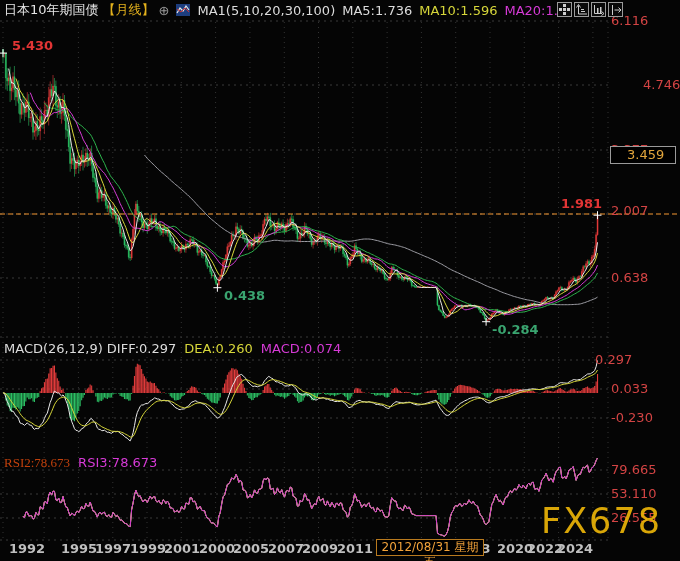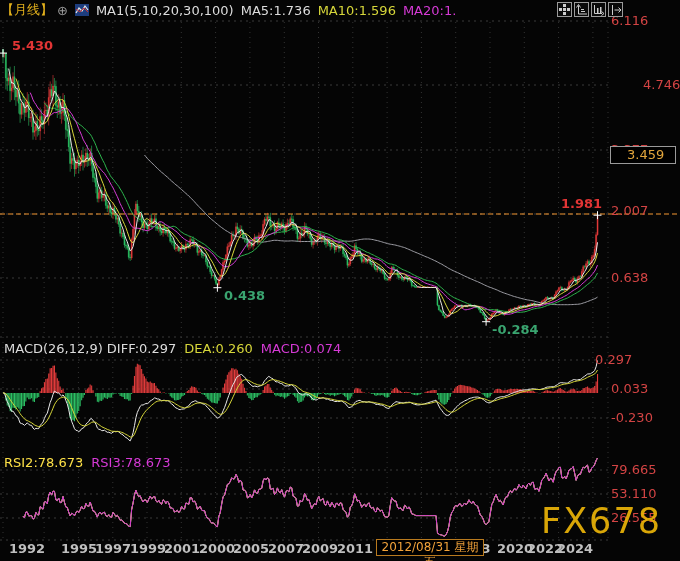--- a/index.html
+++ b/index.html
@@ -94,20 +94,21 @@
       </g>
       <g clip-path="url(#cpR)">
         <polyline points="23.0,516.1 24.4,517.8 25.9,512.1 27.3,512.0 28.7,516.0 30.2,515.7 31.6,515.6 33.0,519.1 34.4,518.2 35.9,512.4 37.3,514.6 38.7,515.0 40.2,506.7 41.6,507.9 43.0,509.2 44.4,502.0 45.9,501.7 47.3,503.7 48.7,495.3 50.2,492.1 51.6,495.1 53.0,491.2 54.4,491.3 55.9,499.9 57.3,500.6 58.7,498.0 60.2,502.7 61.6,502.2 63.0,496.5 64.5,502.5 65.9,507.1 67.3,507.5 68.7,512.1 70.2,515.9 71.6,513.3 73.0,513.8 74.5,515.8 75.9,512.7 77.3,510.9 78.7,512.6 80.2,509.9 81.6,506.3 83.0,508.8 84.5,508.3 85.9,503.5 87.3,505.8 88.7,506.6 90.2,502.1 91.6,506.4 93.0,511.1 94.5,511.3 95.9,513.9 97.3,517.1 98.8,513.4 100.2,512.0 101.6,514.2 103.0,512.8 104.5,512.2 105.9,515.7 107.3,516.6 108.8,514.7 110.2,516.8 111.6,517.3 113.0,512.4 114.5,514.3 115.9,516.5 117.3,515.3 118.8,517.5 120.2,520.3 121.6,520.0 123.0,521.1 124.5,523.3 125.9,523.6 127.3,524.2 128.8,526.4 130.2,526.6 131.6,509.8 133.1,502.8 134.5,494.9 135.9,490.3 137.3,494.0 138.8,496.7 140.2,495.8 141.6,499.4 143.1,502.0 144.5,499.9 145.9,500.1 147.3,502.5 148.8,499.0 150.2,496.2 151.6,498.8 153.1,497.5 154.5,496.0 155.9,500.6 157.3,502.2 158.8,500.3 160.2,503.2 161.6,504.3 163.1,499.8 164.5,501.0 165.9,503.5 167.4,501.1 168.8,503.1 170.2,507.9 171.6,508.0 173.1,508.7 174.5,512.1 175.9,511.3 177.4,510.3 178.8,512.5 180.2,510.9 181.6,506.4 183.1,508.7 184.5,509.0 185.9,503.0 187.4,503.6 188.8,504.3 190.2,497.6 191.6,497.7 193.1,501.9 194.5,501.0 195.9,503.5 197.4,509.2 198.8,508.1 200.2,506.3 201.7,510.1 203.1,510.7 204.5,510.5 205.9,515.5 207.4,518.1 208.8,518.5 210.2,521.2 211.7,523.2 213.1,522.6 214.5,524.1 215.9,526.1 217.4,526.6 218.8,516.6 220.2,512.7 221.7,503.9 223.1,496.6 224.5,495.4 225.9,490.1 227.4,484.4 228.8,483.8 230.2,481.6 231.7,477.8 233.1,479.0 234.5,478.7 236.0,474.4 237.4,477.0 238.8,482.3 240.2,480.0 241.7,482.1 243.1,490.0 244.5,490.3 246.0,491.6 247.4,497.9 248.8,497.1 250.2,494.3 251.7,497.9 253.1,495.0 254.5,489.9 256.0,492.5 257.4,493.9 258.8,489.5 260.2,489.0 261.7,488.4 263.1,481.0 264.5,478.1 266.0,480.0 267.4,477.9 268.8,478.8 270.3,489.0 271.7,489.1 273.1,488.2 274.5,494.5 276.0,492.8 277.4,487.9 278.8,491.6 280.3,493.0 281.7,489.7 283.1,494.2 284.5,497.1 286.0,491.4 287.4,490.5 288.8,491.9 290.3,487.1 291.7,487.8 293.1,496.2 294.5,496.8 296.0,498.6 297.4,506.1 298.8,505.8 300.3,500.1 301.7,501.9 303.1,499.8 304.6,493.5 306.0,496.0 307.4,500.4 308.8,499.5 310.3,504.1 311.7,508.6 313.1,505.8 314.6,503.4 316.0,504.8 317.4,499.3 318.8,496.5 320.3,500.9 321.7,499.6 323.1,498.6 324.6,504.4 326.0,505.2 327.4,500.9 328.8,504.3 330.3,506.7 331.7,502.3 333.1,504.5 334.6,507.7 336.0,503.5 337.4,503.3 338.9,505.6 340.3,502.7 341.7,503.4 343.1,509.4 344.6,510.9 346.0,512.4 347.4,517.2 348.9,515.2 350.3,507.0 351.7,505.8 353.1,502.0 354.6,493.8 356.0,497.1 357.4,501.2 358.9,500.3 360.3,503.2 361.7,507.3 363.1,505.3 364.6,504.2 366.0,506.7 367.4,504.3 368.9,502.8 370.3,507.1 371.7,508.1 373.2,507.3 374.6,511.0 376.0,512.0 377.4,507.7 378.9,509.5 380.3,511.3 381.7,509.9 383.2,512.9 384.6,516.6 386.0,516.9 387.4,517.5 388.9,515.3 390.3,505.4 391.7,497.7 393.2,500.1 394.6,501.0 396.0,501.2 397.4,506.7 398.9,509.0 400.3,507.7 401.7,509.8 403.2,510.4 404.6,505.3 406.0,506.4 407.5,509.0 408.9,506.9 410.3,509.3 411.7,513.8 413.2,514.2 414.6,514.9 416.0,515.6 417.5,515.6 418.9,515.6 420.3,515.6 421.7,515.6 423.2,515.6 424.6,515.6 426.0,515.6 427.5,515.6 428.9,515.6 430.3,515.6 431.7,515.6 433.2,515.6 434.6,515.6 436.0,515.6 437.5,532.9 438.9,534.4 440.3,534.7 441.8,535.0 443.2,535.7 444.6,536.2 446.0,534.7 447.5,531.5 448.9,526.1 450.3,516.9 451.8,512.5 453.2,510.6 454.6,506.3 456.0,505.5 457.5,506.6 458.9,504.0 460.3,503.8 461.8,506.4 463.2,505.0 464.6,503.0 466.0,504.9 467.5,503.0 468.9,499.8 470.3,502.4 471.8,503.5 473.2,501.2 474.6,503.9 476.1,505.5 477.5,506.0 478.9,510.5 480.3,515.1 481.8,516.3 483.2,519.2 484.6,523.2 486.1,524.7 487.5,523.2 488.9,521.6 490.3,513.1 491.8,504.4 493.2,501.9 494.6,497.5 496.1,494.5 497.5,498.4 498.9,501.4 500.3,500.3 501.8,502.6 503.2,504.9 504.6,499.7 506.1,496.7 507.5,496.8 508.9,492.8 510.4,490.6 511.8,492.7 513.2,490.7 514.6,488.2 516.1,490.2 517.5,488.3 518.9,484.6 520.4,486.8 521.8,487.8 523.2,485.0 524.6,487.0 526.1,488.9 527.5,484.5 528.9,483.1 530.4,485.3 531.8,482.6 533.2,482.2 534.6,489.1 536.1,488.8 537.5,488.3 538.9,491.3 540.4,486.3 541.8,480.0 543.2,478.8 544.7,476.3 546.1,473.3 547.5,476.9 548.9,480.9 550.4,478.4 551.8,479.2 553.2,482.2 554.7,475.5 556.1,471.4 557.5,470.3 558.9,467.5 560.4,467.3 561.8,477.6 563.2,478.1 564.7,476.4 566.1,478.8 567.5,475.2 568.9,470.2 570.4,469.2 571.8,468.4 573.2,466.6 574.7,473.4 576.1,480.3 577.5,476.2 579.0,474.1 580.4,474.3 581.8,470.0 583.2,467.2 584.7,468.0 586.1,466.2 587.5,465.1 589.0,472.2 590.4,471.4 591.8,467.8 593.2,467.0 594.7,464.4 596.1,460.6 597.5,457.9" fill="none" stroke="#e9e9e9" stroke-width="1"></polyline>
         <polyline points="23.0,516.1 24.4,517.8 25.9,512.1 27.3,512.0 28.7,516.0 30.2,515.7 31.6,515.6 33.0,519.1 34.4,518.2 35.9,512.4 37.3,514.6 38.7,515.0 40.2,506.7 41.6,507.9 43.0,509.2 44.4,502.0 45.9,501.7 47.3,503.7 48.7,495.3 50.2,492.1 51.6,495.1 53.0,491.2 54.4,491.3 55.9,499.9 57.3,500.6 58.7,498.0 60.2,502.7 61.6,502.2 63.0,496.5 64.5,502.5 65.9,507.1 67.3,507.5 68.7,512.1 70.2,515.9 71.6,513.3 73.0,513.8 74.5,515.8 75.9,512.7 77.3,510.9 78.7,512.6 80.2,509.9 81.6,506.3 83.0,508.8 84.5,508.3 85.9,503.5 87.3,505.8 88.7,506.6 90.2,502.1 91.6,506.4 93.0,511.1 94.5,511.3 95.9,513.9 97.3,517.1 98.8,513.4 100.2,512.0 101.6,514.2 103.0,512.8 104.5,512.2 105.9,515.7 107.3,516.6 108.8,514.7 110.2,516.8 111.6,517.3 113.0,512.4 114.5,514.3 115.9,516.5 117.3,515.3 118.8,517.5 120.2,520.3 121.6,520.0 123.0,521.1 124.5,523.3 125.9,523.6 127.3,524.2 128.8,526.4 130.2,526.6 131.6,509.8 133.1,502.8 134.5,494.9 135.9,490.3 137.3,494.0 138.8,496.7 140.2,495.8 141.6,499.4 143.1,502.0 144.5,499.9 145.9,500.1 147.3,502.5 148.8,499.0 150.2,496.2 151.6,498.8 153.1,497.5 154.5,496.0 155.9,500.6 157.3,502.2 158.8,500.3 160.2,503.2 161.6,504.3 163.1,499.8 164.5,501.0 165.9,503.5 167.4,501.1 168.8,503.1 170.2,507.9 171.6,508.0 173.1,508.7 174.5,512.1 175.9,511.3 177.4,510.3 178.8,512.5 180.2,510.9 181.6,506.4 183.1,508.7 184.5,509.0 185.9,503.0 187.4,503.6 188.8,504.3 190.2,497.6 191.6,497.7 193.1,501.9 194.5,501.0 195.9,503.5 197.4,509.2 198.8,508.1 200.2,506.3 201.7,510.1 203.1,510.7 204.5,510.5 205.9,515.5 207.4,518.1 208.8,518.5 210.2,521.2 211.7,523.2 213.1,522.6 214.5,524.1 215.9,526.1 217.4,526.6 218.8,516.6 220.2,512.7 221.7,503.9 223.1,496.6 224.5,495.4 225.9,490.1 227.4,484.4 228.8,483.8 230.2,481.6 231.7,477.8 233.1,479.0 234.5,478.7 236.0,474.4 237.4,477.0 238.8,482.3 240.2,480.0 241.7,482.1 243.1,490.0 244.5,490.3 246.0,491.6 247.4,497.9 248.8,497.1 250.2,494.3 251.7,497.9 253.1,495.0 254.5,489.9 256.0,492.5 257.4,493.9 258.8,489.5 260.2,489.0 261.7,488.4 263.1,481.0 264.5,478.1 266.0,480.0 267.4,477.9 268.8,478.8 270.3,489.0 271.7,489.1 273.1,488.2 274.5,494.5 276.0,492.8 277.4,487.9 278.8,491.6 280.3,493.0 281.7,489.7 283.1,494.2 284.5,497.1 286.0,491.4 287.4,490.5 288.8,491.9 290.3,487.1 291.7,487.8 293.1,496.2 294.5,496.8 296.0,498.6 297.4,506.1 298.8,505.8 300.3,500.1 301.7,501.9 303.1,499.8 304.6,493.5 306.0,496.0 307.4,500.4 308.8,499.5 310.3,504.1 311.7,508.6 313.1,505.8 314.6,503.4 316.0,504.8 317.4,499.3 318.8,496.5 320.3,500.9 321.7,499.6 323.1,498.6 324.6,504.4 326.0,505.2 327.4,500.9 328.8,504.3 330.3,506.7 331.7,502.3 333.1,504.5 334.6,507.7 336.0,503.5 337.4,503.3 338.9,505.6 340.3,502.7 341.7,503.4 343.1,509.4 344.6,510.9 346.0,512.4 347.4,517.2 348.9,515.2 350.3,507.0 351.7,505.8 353.1,502.0 354.6,493.8 356.0,497.1 357.4,501.2 358.9,500.3 360.3,503.2 361.7,507.3 363.1,505.3 364.6,504.2 366.0,506.7 367.4,504.3 368.9,502.8 370.3,507.1 371.7,508.1 373.2,507.3 374.6,511.0 376.0,512.0 377.4,507.7 378.9,509.5 380.3,511.3 381.7,509.9 383.2,512.9 384.6,516.6 386.0,516.9 387.4,517.5 388.9,515.3 390.3,505.4 391.7,497.7 393.2,500.1 394.6,501.0 396.0,501.2 397.4,506.7 398.9,509.0 400.3,507.7 401.7,509.8 403.2,510.4 404.6,505.3 406.0,506.4 407.5,509.0 408.9,506.9 410.3,509.3 411.7,513.8 413.2,514.2 414.6,514.9 416.0,515.6 417.5,515.6 418.9,515.6 420.3,515.6 421.7,515.6 423.2,515.6 424.6,515.6 426.0,515.6 427.5,515.6 428.9,515.6 430.3,515.6 431.7,515.6 433.2,515.6 434.6,515.6 436.0,515.6 437.5,532.9 438.9,534.4 440.3,534.7 441.8,535.0 443.2,535.7 444.6,536.2 446.0,534.7 447.5,531.5 448.9,526.1 450.3,516.9 451.8,512.5 453.2,510.6 454.6,506.3 456.0,505.5 457.5,506.6 458.9,504.0 460.3,503.8 461.8,506.4 463.2,505.0 464.6,503.0 466.0,504.9 467.5,503.0 468.9,499.8 470.3,502.4 471.8,503.5 473.2,501.2 474.6,503.9 476.1,505.5 477.5,506.0 478.9,510.5 480.3,515.1 481.8,516.3 483.2,519.2 484.6,523.2 486.1,524.7 487.5,523.2 488.9,521.6 490.3,513.1 491.8,504.4 493.2,501.9 494.6,497.5 496.1,494.5 497.5,498.4 498.9,501.4 500.3,500.3 501.8,502.6 503.2,504.9 504.6,499.7 506.1,496.7 507.5,496.8 508.9,492.8 510.4,490.6 511.8,492.7 513.2,490.7 514.6,488.2 516.1,490.2 517.5,488.3 518.9,484.6 520.4,486.8 521.8,487.8 523.2,485.0 524.6,487.0 526.1,488.9 527.5,484.5 528.9,483.1 530.4,485.3 531.8,482.6 533.2,482.2 534.6,489.1 536.1,488.8 537.5,488.3 538.9,491.3 540.4,486.3 541.8,480.0 543.2,478.8 544.7,476.3 546.1,473.3 547.5,476.9 548.9,480.9 550.4,478.4 551.8,479.2 553.2,482.2 554.7,475.5 556.1,471.4 557.5,470.3 558.9,467.5 560.4,467.3 561.8,477.6 563.2,478.1 564.7,476.4 566.1,478.8 567.5,475.2 568.9,470.2 570.4,469.2 571.8,468.4 573.2,466.6 574.7,473.4 576.1,480.3 577.5,476.2 579.0,474.1 580.4,474.3 581.8,470.0 583.2,467.2 584.7,468.0 586.1,466.2 587.5,465.1 589.0,472.2 590.4,471.4 591.8,467.8 593.2,467.0 594.7,464.4 596.1,460.6 597.5,457.9" fill="none" stroke="#d8d83a" stroke-width="1"></polyline>
         <polyline points="23.0,516.1 24.4,517.8 25.9,512.1 27.3,512.0 28.7,516.0 30.2,515.7 31.6,515.6 33.0,519.1 34.4,518.2 35.9,512.4 37.3,514.6 38.7,515.0 40.2,506.7 41.6,507.9 43.0,509.2 44.4,502.0 45.9,501.7 47.3,503.7 48.7,495.3 50.2,492.1 51.6,495.1 53.0,491.2 54.4,491.3 55.9,499.9 57.3,500.6 58.7,498.0 60.2,502.7 61.6,502.2 63.0,496.5 64.5,502.5 65.9,507.1 67.3,507.5 68.7,512.1 70.2,515.9 71.6,513.3 73.0,513.8 74.5,515.8 75.9,512.7 77.3,510.9 78.7,512.6 80.2,509.9 81.6,506.3 83.0,508.8 84.5,508.3 85.9,503.5 87.3,505.8 88.7,506.6 90.2,502.1 91.6,506.4 93.0,511.1 94.5,511.3 95.9,513.9 97.3,517.1 98.8,513.4 100.2,512.0 101.6,514.2 103.0,512.8 104.5,512.2 105.9,515.7 107.3,516.6 108.8,514.7 110.2,516.8 111.6,517.3 113.0,512.4 114.5,514.3 115.9,516.5 117.3,515.3 118.8,517.5 120.2,520.3 121.6,520.0 123.0,521.1 124.5,523.3 125.9,523.6 127.3,524.2 128.8,526.4 130.2,526.6 131.6,509.8 133.1,502.8 134.5,494.9 135.9,490.3 137.3,494.0 138.8,496.7 140.2,495.8 141.6,499.4 143.1,502.0 144.5,499.9 145.9,500.1 147.3,502.5 148.8,499.0 150.2,496.2 151.6,498.8 153.1,497.5 154.5,496.0 155.9,500.6 157.3,502.2 158.8,500.3 160.2,503.2 161.6,504.3 163.1,499.8 164.5,501.0 165.9,503.5 167.4,501.1 168.8,503.1 170.2,507.9 171.6,508.0 173.1,508.7 174.5,512.1 175.9,511.3 177.4,510.3 178.8,512.5 180.2,510.9 181.6,506.4 183.1,508.7 184.5,509.0 185.9,503.0 187.4,503.6 188.8,504.3 190.2,497.6 191.6,497.7 193.1,501.9 194.5,501.0 195.9,503.5 197.4,509.2 198.8,508.1 200.2,506.3 201.7,510.1 203.1,510.7 204.5,510.5 205.9,515.5 207.4,518.1 208.8,518.5 210.2,521.2 211.7,523.2 213.1,522.6 214.5,524.1 215.9,526.1 217.4,526.6 218.8,516.6 220.2,512.7 221.7,503.9 223.1,496.6 224.5,495.4 225.9,490.1 227.4,484.4 228.8,483.8 230.2,481.6 231.7,477.8 233.1,479.0 234.5,478.7 236.0,474.4 237.4,477.0 238.8,482.3 240.2,480.0 241.7,482.1 243.1,490.0 244.5,490.3 246.0,491.6 247.4,497.9 248.8,497.1 250.2,494.3 251.7,497.9 253.1,495.0 254.5,489.9 256.0,492.5 257.4,493.9 258.8,489.5 260.2,489.0 261.7,488.4 263.1,481.0 264.5,478.1 266.0,480.0 267.4,477.9 268.8,478.8 270.3,489.0 271.7,489.1 273.1,488.2 274.5,494.5 276.0,492.8 277.4,487.9 278.8,491.6 280.3,493.0 281.7,489.7 283.1,494.2 284.5,497.1 286.0,491.4 287.4,490.5 288.8,491.9 290.3,487.1 291.7,487.8 293.1,496.2 294.5,496.8 296.0,498.6 297.4,506.1 298.8,505.8 300.3,500.1 301.7,501.9 303.1,499.8 304.6,493.5 306.0,496.0 307.4,500.4 308.8,499.5 310.3,504.1 311.7,508.6 313.1,505.8 314.6,503.4 316.0,504.8 317.4,499.3 318.8,496.5 320.3,500.9 321.7,499.6 323.1,498.6 324.6,504.4 326.0,505.2 327.4,500.9 328.8,504.3 330.3,506.7 331.7,502.3 333.1,504.5 334.6,507.7 336.0,503.5 337.4,503.3 338.9,505.6 340.3,502.7 341.7,503.4 343.1,509.4 344.6,510.9 346.0,512.4 347.4,517.2 348.9,515.2 350.3,507.0 351.7,505.8 353.1,502.0 354.6,493.8 356.0,497.1 357.4,501.2 358.9,500.3 360.3,503.2 361.7,507.3 363.1,505.3 364.6,504.2 366.0,506.7 367.4,504.3 368.9,502.8 370.3,507.1 371.7,508.1 373.2,507.3 374.6,511.0 376.0,512.0 377.4,507.7 378.9,509.5 380.3,511.3 381.7,509.9 383.2,512.9 384.6,516.6 386.0,516.9 387.4,517.5 388.9,515.3 390.3,505.4 391.7,497.7 393.2,500.1 394.6,501.0 396.0,501.2 397.4,506.7 398.9,509.0 400.3,507.7 401.7,509.8 403.2,510.4 404.6,505.3 406.0,506.4 407.5,509.0 408.9,506.9 410.3,509.3 411.7,513.8 413.2,514.2 414.6,514.9 416.0,515.6 417.5,515.6 418.9,515.6 420.3,515.6 421.7,515.6 423.2,515.6 424.6,515.6 426.0,515.6 427.5,515.6 428.9,515.6 430.3,515.6 431.7,515.6 433.2,515.6 434.6,515.6 436.0,515.6 437.5,532.9 438.9,534.4 440.3,534.7 441.8,535.0 443.2,535.7 444.6,536.2 446.0,534.7 447.5,531.5 448.9,526.1 450.3,516.9 451.8,512.5 453.2,510.6 454.6,506.3 456.0,505.5 457.5,506.6 458.9,504.0 460.3,503.8 461.8,506.4 463.2,505.0 464.6,503.0 466.0,504.9 467.5,503.0 468.9,499.8 470.3,502.4 471.8,503.5 473.2,501.2 474.6,503.9 476.1,505.5 477.5,506.0 478.9,510.5 480.3,515.1 481.8,516.3 483.2,519.2 484.6,523.2 486.1,524.7 487.5,523.2 488.9,521.6 490.3,513.1 491.8,504.4 493.2,501.9 494.6,497.5 496.1,494.5 497.5,498.4 498.9,501.4 500.3,500.3 501.8,502.6 503.2,504.9 504.6,499.7 506.1,496.7 507.5,496.8 508.9,492.8 510.4,490.6 511.8,492.7 513.2,490.7 514.6,488.2 516.1,490.2 517.5,488.3 518.9,484.6 520.4,486.8 521.8,487.8 523.2,485.0 524.6,487.0 526.1,488.9 527.5,484.5 528.9,483.1 530.4,485.3 531.8,482.6 533.2,482.2 534.6,489.1 536.1,488.8 537.5,488.3 538.9,491.3 540.4,486.3 541.8,480.0 543.2,478.8 544.7,476.3 546.1,473.3 547.5,476.9 548.9,480.9 550.4,478.4 551.8,479.2 553.2,482.2 554.7,475.5 556.1,471.4 557.5,470.3 558.9,467.5 560.4,467.3 561.8,477.6 563.2,478.1 564.7,476.4 566.1,478.8 567.5,475.2 568.9,470.2 570.4,469.2 571.8,468.4 573.2,466.6 574.7,473.4 576.1,480.3 577.5,476.2 579.0,474.1 580.4,474.3 581.8,470.0 583.2,467.2 584.7,468.0 586.1,466.2 587.5,465.1 589.0,472.2 590.4,471.4 591.8,467.8 593.2,467.0 594.7,464.4 596.1,460.6 597.5,457.9" fill="none" stroke="#d032d0" stroke-width="1"></polyline>
       </g>
       <path d="M-1.0 53.1h8M3.0 49.1v8M213.4 287.7h8M217.4 283.7v8M482.1 321.7h8M486.1 317.7v8M593.5 215.2h8M597.5 211.2v8" stroke="#ffffff" stroke-width="1" fill="none"></path>
     </svg>
 
   <div class="hdr">
+    <span style="color:#e6e6e6;">日本10年期国债</span>
     <span style="color:#e3b11c;margin-left:-3px;">【月线】</span>
     <span style="color:#9a9a9a;margin-left:-3px;">⊕</span>
     <svg width="14" height="12" viewBox="0 0 14 12">
       <rect x="0" y="0" width="14" height="12" fill="#1d3d7d"></rect>
       <polyline points="1,9 4,4 7,7 10,2 13,6" fill="none" stroke="#e8e8e8" stroke-width="1.2"></polyline>
       <polyline points="1,5 5,8 9,4 13,8" fill="none" stroke="#d03030" stroke-width="1"></polyline>
     </svg>
     <span style="color:#dcdcdc;">MA1(5,10,20,30,100)</span>
     <span style="color:#dcdcdc;">MA5:1.736</span>
     <span style="color:#d6d63a;">MA10:1.596</span>
@@ -182,18 +183,18 @@
   <div class="ann" id="ann1" style="left: 224px; top: 289px; color: rgb(58, 165, 112);">0.438</div>
   <div class="ann" id="ann2" style="left: 492px; top: 323px; color: rgb(58, 165, 112);">-0.284</div>
   <div class="ann" id="ann3" style="left: 561px; top: 197px; color: rgb(227, 53, 53);">1.981</div>
 
   <div class="ind-hdr" style="top:341px;">
     <span style="color:#dcdcdc;">MACD(26,12,9) DIFF:0.297</span>
     <span style="color:#d6d63a;">DEA:0.260</span>
     <span style="color:#d63ad6;">MACD:0.074</span>
   </div>
   <div class="ind-hdr" style="top:455px;">
-    <span style="color:#fde047;">RSI2:78.673</span>
+    <span style="color:#c2410c;font-family:Liberation Serif, serif;">RSI2:78.673</span>
     <span style="color:#d63ad6;">RSI3:78.673</span>
   </div>
 
   <div id="wm">FX678</div>
 </div>
 
 </body></html>

